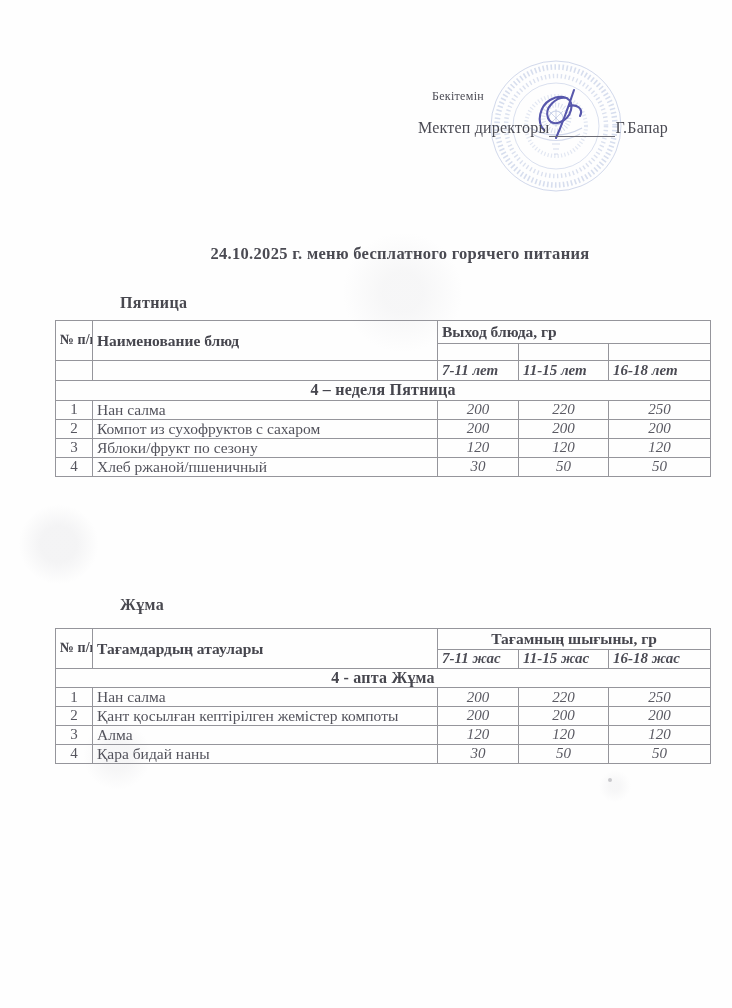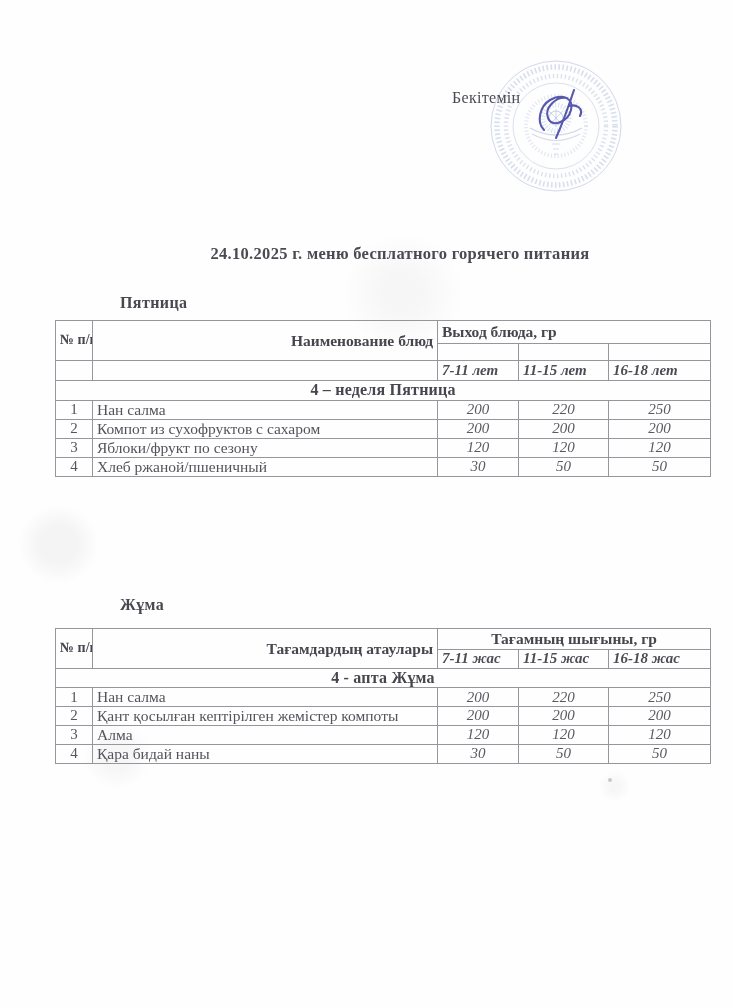--- a/index.html
+++ b/index.html
@@ -15,21 +15,21 @@
       radial-gradient(circle at 16% 75%, rgba(228,228,230,.3) 0 14px, transparent 34px),
       radial-gradient(circle at 84% 78%, rgba(230,230,232,.3) 0 5px, transparent 16px),
       radial-gradient(circle at 55% 29%, rgba(235,235,237,.4) 0 20px, transparent 60px),
       #fefefe;
     color:#4b4b54;
   }
   .abs{position:absolute;}
   
   .stamp-svg{position:absolute;left:486px;top:55px;width:140px;height:142px;}
   .sign-svg{position:absolute;left:534px;top:86px;width:58px;height:60px;}
-  .approve-label{left:452px;top:89px;font-size:16px;letter-spacing:.3px;}
+  .approve-label{left:432px;top:89px;font-size:12px;letter-spacing:.3px;}
   .director-line{left:418px;top:119px;font-size:16px;letter-spacing:.2px;white-space:nowrap;}
   .underline-gap{display:inline-block;width:66px;border-bottom:1px solid #6b6b74;height:17px;vertical-align:bottom;}
   
   .doc-title{left:70px;top:244px;width:660px;text-align:center;font-size:16.5px;font-weight:bold;color:#4a4a52;letter-spacing:.3px;}
   .doc-title2{left:70px;top:538px;width:660px;text-align:center;font-size:16.5px;font-weight:bold;color:#4a4a52;letter-spacing:.3px;}
   .day-label{left:120px;top:294px;font-size:16px;font-weight:bold;color:#48484f;letter-spacing:.4px;}
   .day-label2{left:120px;top:596px;font-size:16px;font-weight:bold;color:#48484f;letter-spacing:.4px;}
   
   table.menu{
     position:absolute;left:55px;width:655px;
@@ -37,21 +37,21 @@
     font-size:15.5px;color:#50505a;
   }
   table.menu-ru{top:320px;}
   table.menu-kz{top:628px;}
   table.menu td, table.menu th{
     border:1px solid #95959b;
     padding:0 4px;line-height:1.15;
     overflow:hidden;white-space:nowrap;
   }
   th.no-h{font-size:14px;font-weight:bold;text-align:center;white-space:pre-line;line-height:1.2;color:#46464e;}
-  th.dish-h{font-weight:bold;text-align:right;padding-left:7px;font-size:15.5px;color:#46464e;}
+  th.dish-h{font-weight:bold;text-align:left;padding-left:7px;font-size:15.5px;color:#46464e;}
   th.out-h{font-weight:bold;text-align:left;padding-left:8px;font-size:15.5px;color:#46464e;}
   th.out-h-c{font-weight:bold;text-align:center;font-size:15.5px;color:#46464e;}
   td.age{font-weight:bold;font-style:italic;font-size:15px;color:#4c4c55;}
   td.week{font-weight:bold;text-align:center;font-size:16px;color:#46464e;letter-spacing:.2px;}
   td.num{text-align:center;font-size:15px;color:#55555e;}
   td.dish{text-align:left;padding-left:7px;color:#53535c;}
   td.val{font-style:italic;text-align:center;font-size:15px;color:#5a5a63;}
   tr.h-a{height:23px;} tr.h-b{height:17px;} tr.h-c{height:20px;}
   tr.wk{height:20px;} tr.dr{height:19px;}
   table.menu-kz tr.h-a{height:21px;} table.menu-kz tr.h-b{height:19px;}
@@ -82,20 +82,23 @@
   <svg class="sign-svg" viewBox="0 0 58 60">
     <g fill="none" stroke="#4a4aa6" stroke-width="2.1" stroke-linecap="round" opacity="0.92">
       <path d="M10,44 C2,36 6,20 16,14 C28,7 40,12 37,24 C34,36 18,42 14,32 C10,22 22,10 33,12"></path>
       <path d="M40,4 C36,16 30,34 22,52"></path>
       <path d="M35,20 C42,18 50,22 46,30"></path>
     </g>
   </svg>
 
   <div class="abs approve-label">Бекітемін</div>
 
+  <div class="abs director-line">
+    <span>Мектеп директоры</span><span class="underline-gap"></span><span>Г.Бапар</span>
+  </div>
 
   <div class="abs doc-title">24.10.2025 г.  меню бесплатного горячего питания</div>
   <div class="abs day-label">Пятница</div>
 
   <table class="menu menu-ru">
     <colgroup>
         <col style="width:37px">
         <col style="width:345px">
         <col style="width:81px">
         <col style="width:90px">

